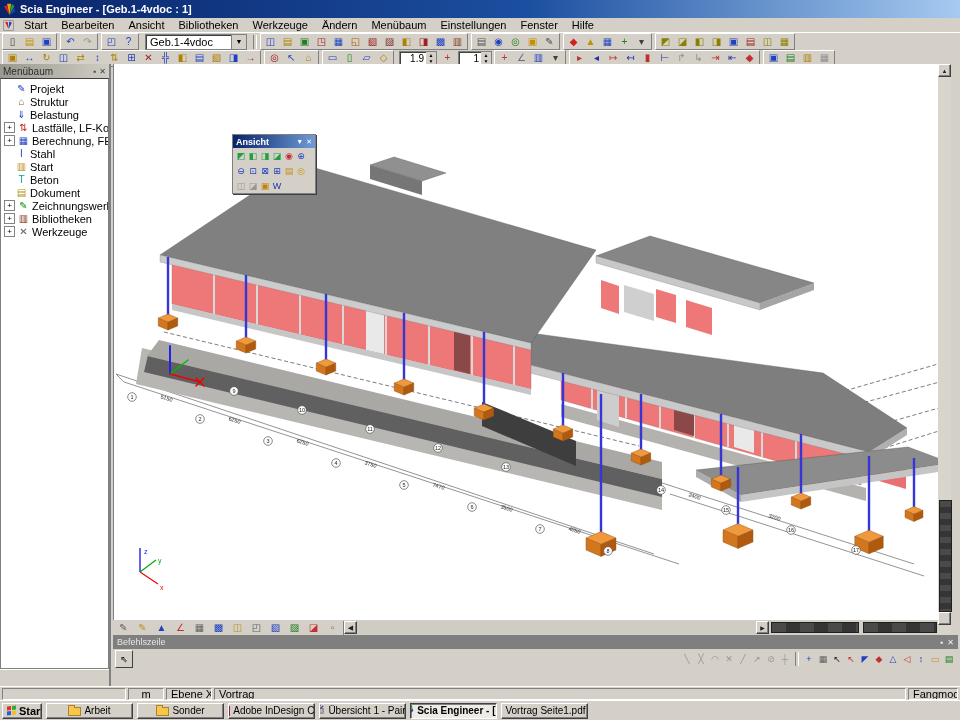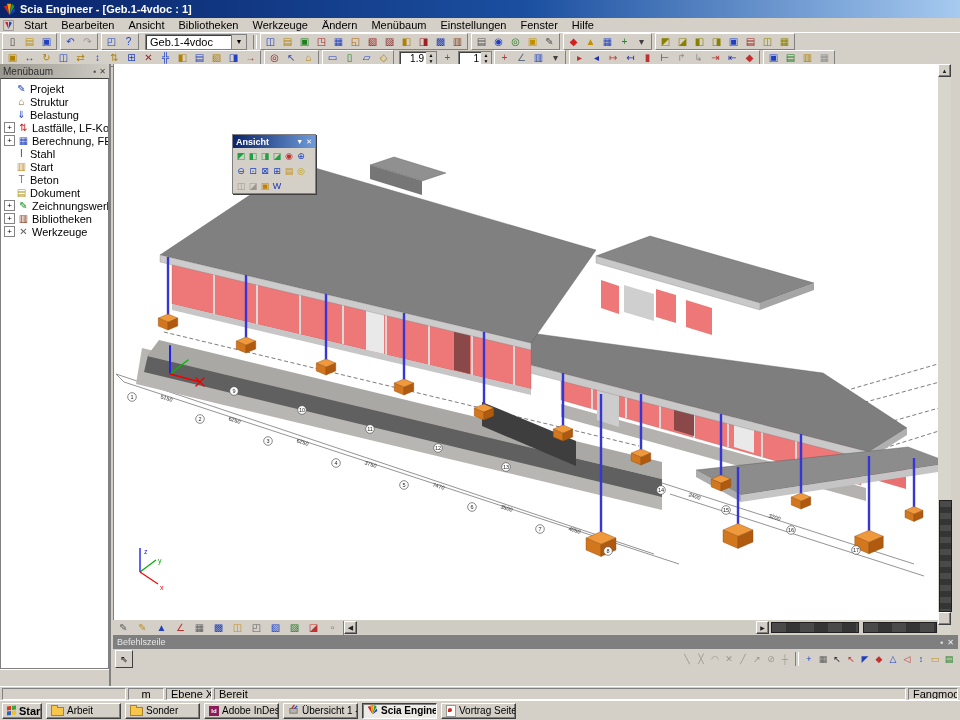--- a/index.html
+++ b/index.html
@@ -96,21 +96,21 @@
     border-top:1px solid #fff;display:flex;align-items:center;gap:2px;padding:0 2px;box-sizing:border-box;}
   .scell{height:12px;border:1px solid;border-color:#808080 #fff #fff #808080;
     display:flex;align-items:center;padding:0 4px;box-sizing:border-box;overflow:hidden;white-space:nowrap;}
   
   .taskbar{position:absolute;left:0;top:700px;width:960px;height:20px;background:#d4d0c8;
     border-top:1px solid #fff;display:flex;align-items:center;gap:4px;padding:0 2px;box-sizing:border-box;}
   .tbutton{height:16px;border:1px solid;border-color:#fff #404040 #404040 #fff;
     box-shadow:inset -1px -1px 0 #808080;background:#d4d0c8;display:flex;align-items:center;
     gap:3px;padding:0 4px;box-sizing:border-box;font-size:10px;white-space:nowrap;overflow:hidden;}
   .tbutton.start{font-weight:bold;width:40px;flex:none;font-size:11px;}
-  .tbutton.task{width:75px;flex:none;}
+  .tbutton.task{width:87px;flex:none;justify-content:center;}
   .tbutton.active{background:#ecebe5;border-color:#404040 #fff #fff #404040;
     box-shadow:inset 1px 1px 0 #808080;font-weight:bold;}
   .flag{width:9px;height:9px;display:grid;grid-template-columns:4px 4px;grid-template-rows:4px 4px;
     gap:1px;transform:skewY(-6deg);flex:none;}
   .flag i:nth-child(1){background:#e03320;}.flag i:nth-child(2){background:#3aa635;}
   .flag i:nth-child(3){background:#2a5fd0;}.flag i:nth-child(4){background:#f2c021;}
   .ic-folder{width:11px;height:7px;background:#f7c64a;border:1px solid #a8842a;position:relative;flex:none;margin-top:2px;}
   .ic-folder::before{content:"";position:absolute;left:-1px;top:-3px;width:5px;height:2px;
     background:#f7c64a;border:1px solid #a8842a;border-bottom:none;}
   .ic-id{width:10px;height:10px;background:#8b1d5c;color:#fff;font-size:6px;font-weight:bold;
@@ -670,21 +670,21 @@
           <span class="tbi" style="color: rgb(32, 128, 32);">▤</span>
         </span>
     </span>
   </div>
 </div>
 
 <div class="statusbar">
   <span class="scell" style="width:124px"></span>
   <span class="scell" style="width:36px;justify-content:center">m</span>
   <span class="scell" style="width:46px">Ebene XY</span>
-  <span class="scell" style="flex:1">Bereit</span>
+  <span class="scell" style="flex:1">Vortrag</span>
   <span class="scell" style="width:50px">Fangmodu</span>
 </div>
 
 <div class="taskbar">
   <span class="tbutton start">
     <span class="flag">
         <i></i>
         <i></i>
         <i></i>
         <i></i>

